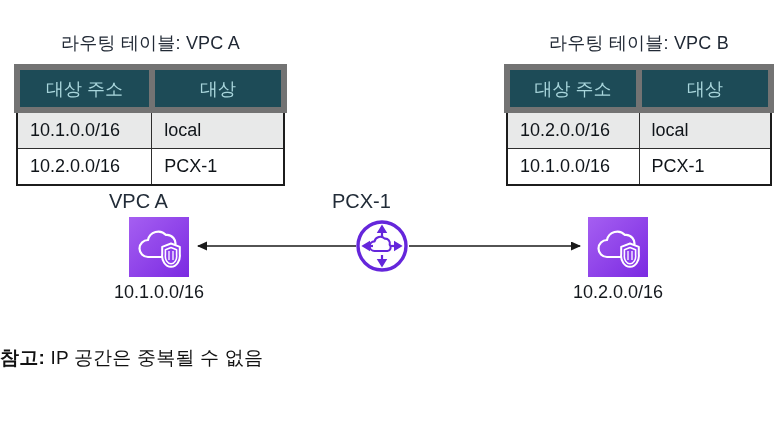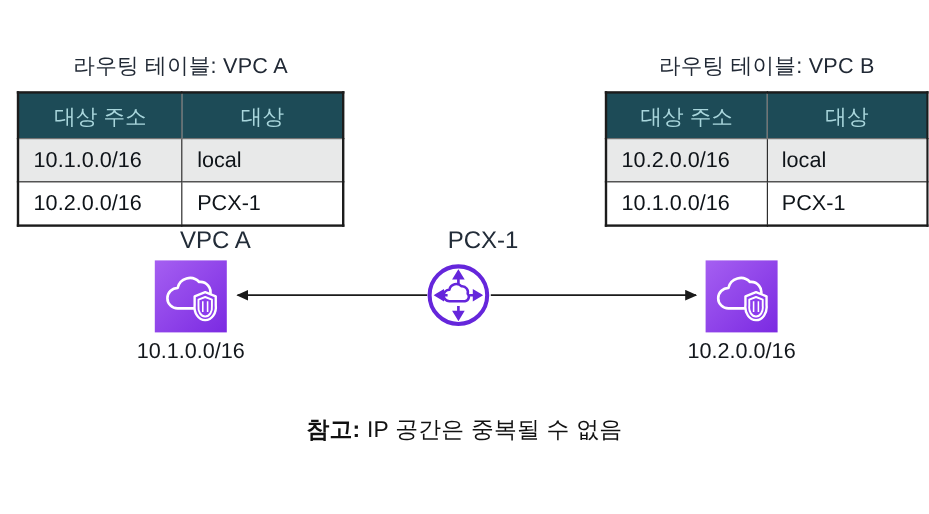--- a/index.html
+++ b/index.html
@@ -3,45 +3,45 @@
 <meta charset="utf-8">
 <style>
   html,body{margin:0;padding:0;background:#fff;}
   .canvas{
     position:relative;width:774px;height:428px;background:#ffffff;
     font-family:"Liberation Sans", sans-serif;overflow:hidden;
   }
   
   .rt{position:absolute;}
   .rt-title{
-    text-align:center;font-size:18px;color:#212935;margin:16px 0 9px 0;
+    text-align:center;font-size:18px;color:#212935;margin:4px 0 9px 0;
     white-space:nowrap;letter-spacing:0.2px;
   }
   table.routes{border-collapse:collapse;width:100%;border:2px solid #1c1c1c;table-layout:fixed;}
   table.routes th{
     background:#1d4b57;color:#a9d6dc;font-weight:400;font-size:18px;
-    height:37px;border:1px solid #737373;text-align:center;padding:0 10px;
+    height:37px;border:6px solid #737373;text-align:center;padding:0 10px;
   }
   table.routes td{
     font-size:18px;color:#0f1419;height:35px;padding:0 12px;
     border:1px solid #2e2e2e;text-align:left;background:#ffffff;
   }
   table.routes tr.alt td{background:#e8e9e9;}
   
-  .diag-label{position:absolute;font-size:20px;color:#222c38;text-align:right;white-space:nowrap;}
+  .diag-label{position:absolute;font-size:20px;color:#222c38;text-align:left;white-space:nowrap;}
   .diag-sub{position:absolute;font-size:18px;color:#14181d;text-align:center;white-space:nowrap;}
   .vpc-icon{
     position:absolute;width:60px;height:60px;
     background:linear-gradient(135deg,#a55ff1 0%,#7b2ae2 100%);
   }
   .pcx-icon{position:absolute;width:54px;height:54px;}
   .arrows{position:absolute;left:0;top:0;width:774px;height:428px;pointer-events:none;}
   
   .note{
-    position:absolute;left:0;top:345px;width:774px;text-align:center;
+    position:absolute;left:0;top:345px;width:774px;text-align:left;
     font-size:19px;color:#111111;letter-spacing:0.2px;
   }
   .note b{font-weight:700;}
 </style>
 </head>
 <body>
 
 <div class="canvas">
 
   <div class="rt" style="left:14px;top:27px;width:273px;">

